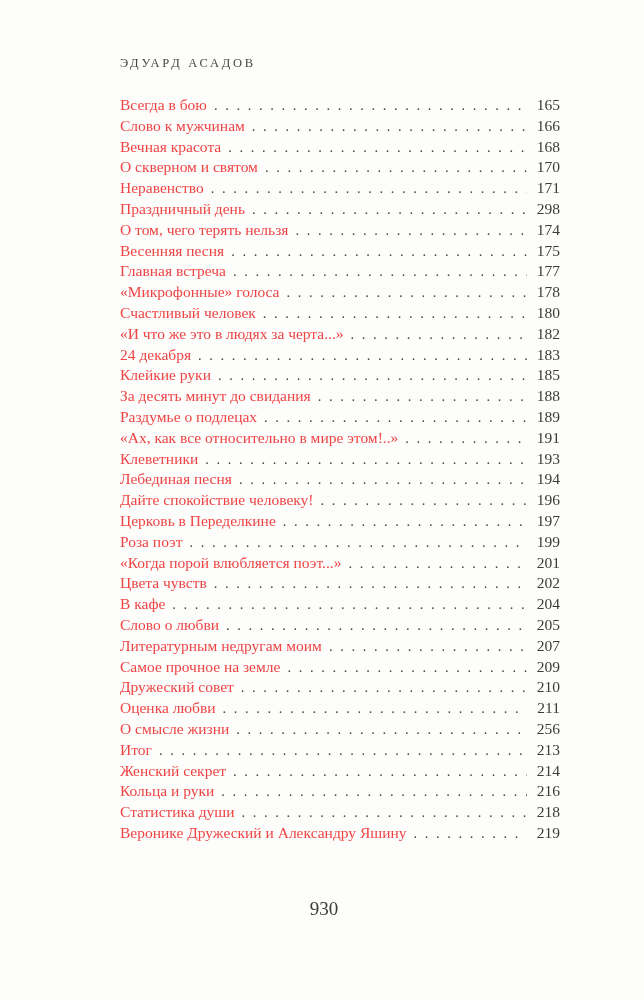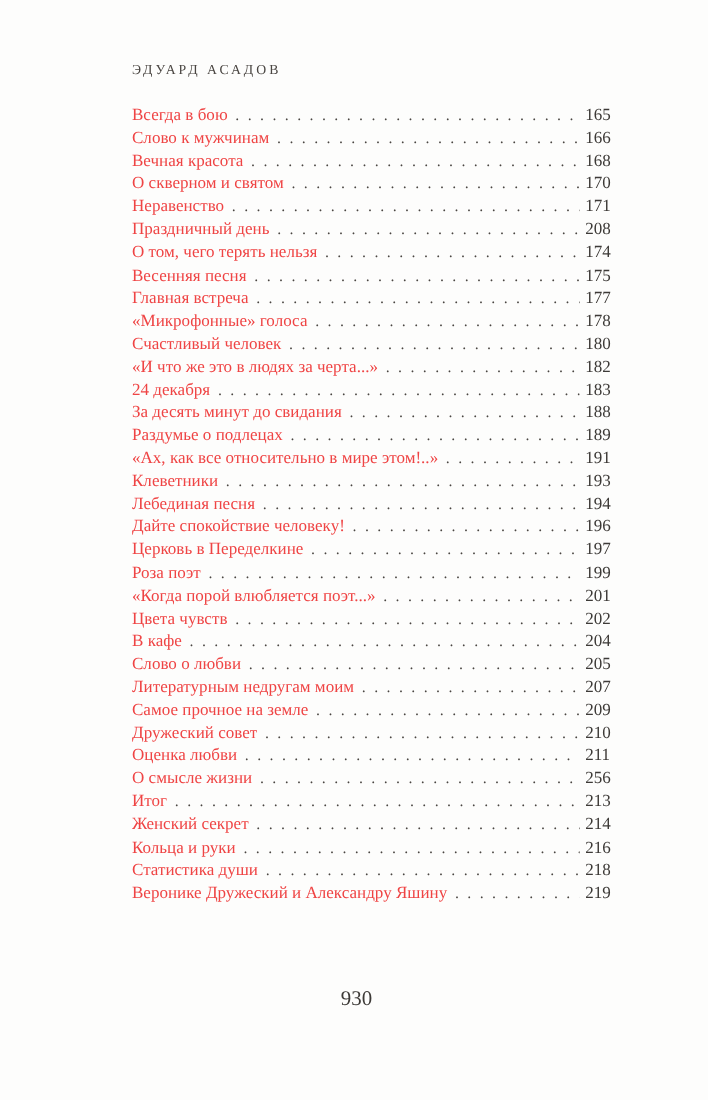--- a/index.html
+++ b/index.html
@@ -51,20 +51,21 @@
     color: #4a4642;
     letter-spacing: 2px;
     font-size: 14.5px;
   }
   .toc-dots::after {
     content: ". . . . . . . . . . . . . . . . . . . . . . . . . . . . . . . . . . . . . . . . . . . . . . . . . . . . . . . . . . . . . . . . . . . . . . . .";
   }
   .toc-page {
     flex: 0 0 auto;
     min-width: 28px;
+    text-align: right;
     color: #3d3a37;
   }
   .page-footer {
     position: absolute;
     left: 88px;
     right: 84px;
     top: 898px;
     text-align: center;
     font-size: 19px;
     color: #3d3a37;
@@ -104,21 +105,21 @@
 
   <div class="toc-row">
     <span class="toc-title">Неравенство</span>
     <span class="toc-dots"></span>
     <span class="toc-page">171</span>
   </div>
 
   <div class="toc-row">
     <span class="toc-title">Праздничный день</span>
     <span class="toc-dots"></span>
-    <span class="toc-page">208</span>
+    <span class="toc-page">298</span>
   </div>
 
   <div class="toc-row">
     <span class="toc-title">О том, чего терять нельзя</span>
     <span class="toc-dots"></span>
     <span class="toc-page">174</span>
   </div>
 
   <div class="toc-row">
     <span class="toc-title">Весенняя песня</span>
@@ -150,20 +151,25 @@
     <span class="toc-dots"></span>
     <span class="toc-page">182</span>
   </div>
 
   <div class="toc-row">
     <span class="toc-title">24 декабря</span>
     <span class="toc-dots"></span>
     <span class="toc-page">183</span>
   </div>
 
+  <div class="toc-row">
+    <span class="toc-title">Клейкие руки</span>
+    <span class="toc-dots"></span>
+    <span class="toc-page">185</span>
+  </div>
 
   <div class="toc-row">
     <span class="toc-title">За десять минут до свидания</span>
     <span class="toc-dots"></span>
     <span class="toc-page">188</span>
   </div>
 
   <div class="toc-row">
     <span class="toc-title">Раздумье о подлецах</span>
     <span class="toc-dots"></span>

